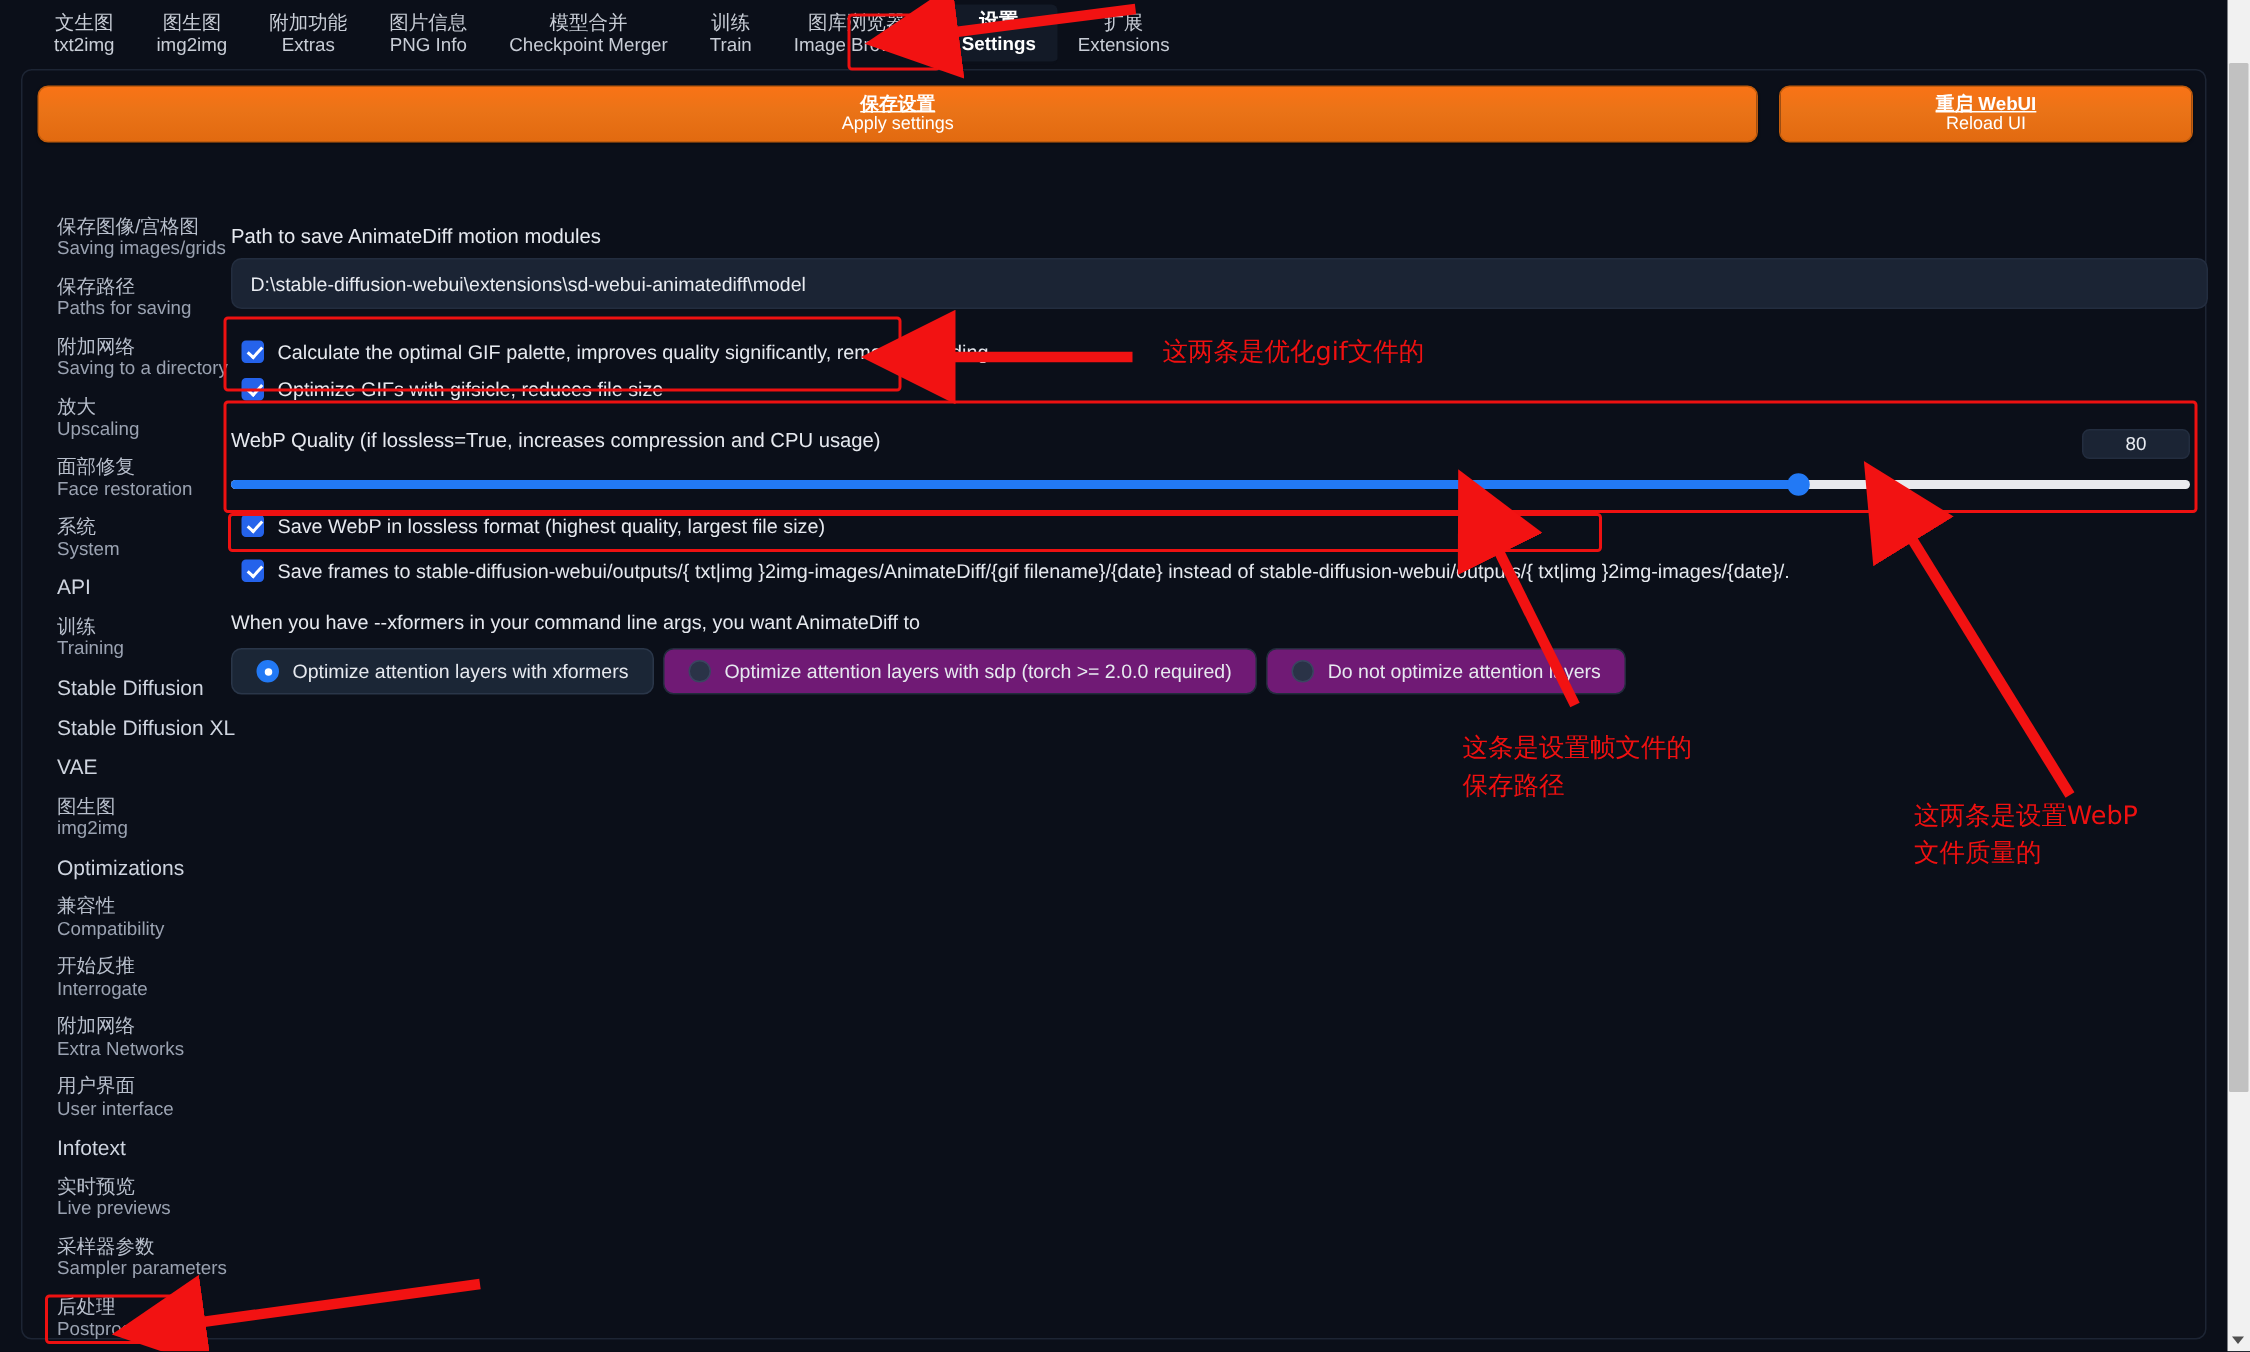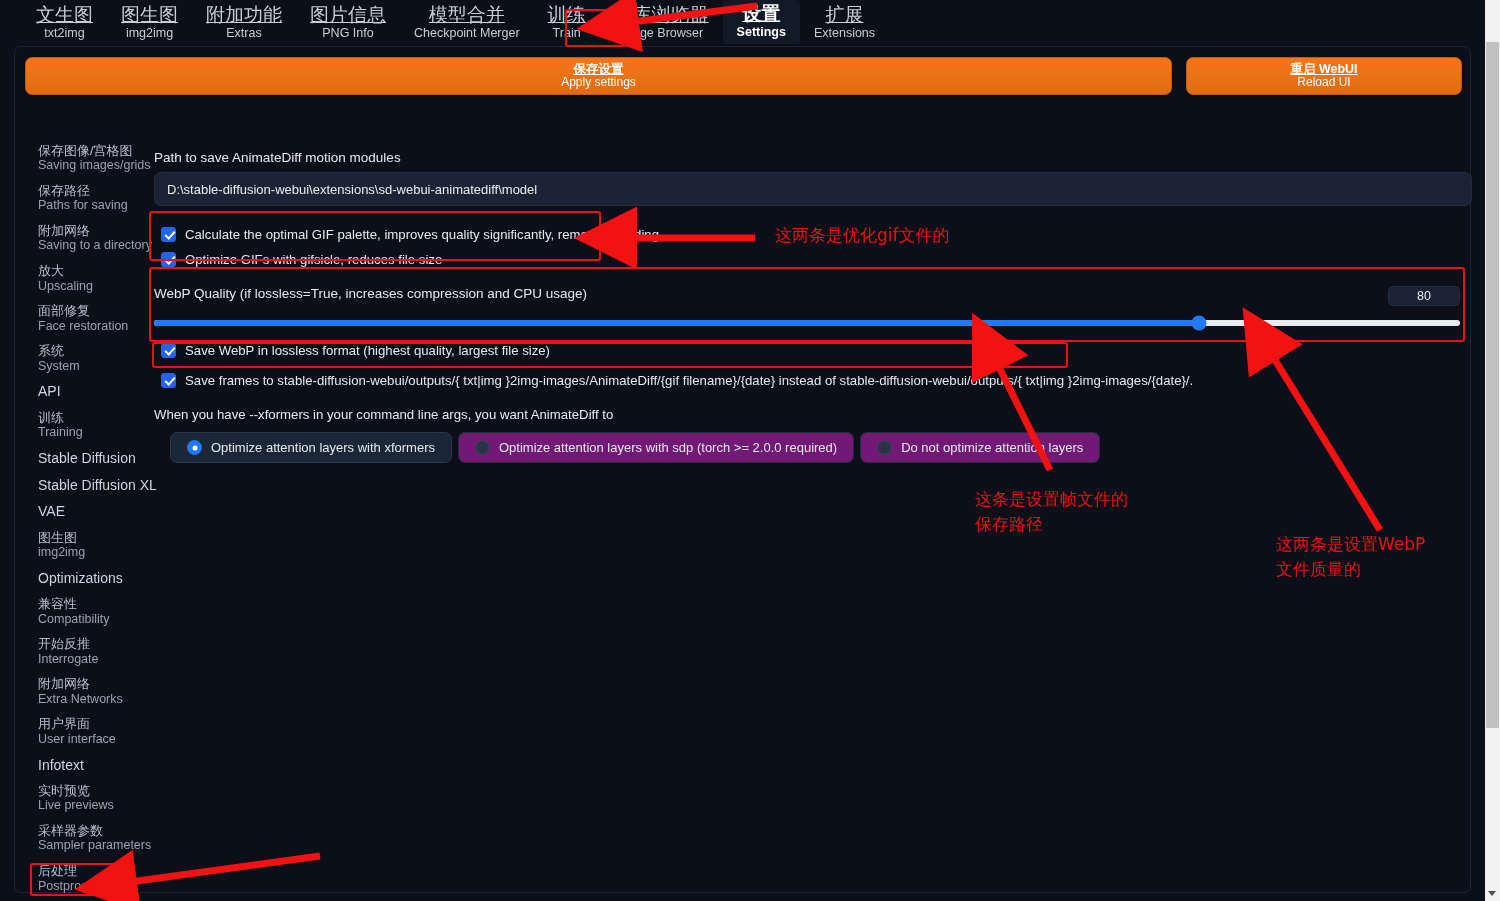--- a/index.html
+++ b/index.html
@@ -33,23 +33,22 @@
     flex-direction: column;
     align-items: center;
     justify-content: center;
     padding: 3px 14px 4px 14px;
     cursor: pointer;
     line-height: 1.18;
     border-radius: 4px;
   }
   .tab .cn {
     color: #c8cdd6;
-    font-size: 19px;
+    font-size: 13px;
     white-space: nowrap;
-    text-decoration: underline;
   }
   .tab .en {
     color: #c8cdd6;
     font-size: 12.5px;
     white-space: nowrap;
   }
   .tab.active {
     background: #131a27;
     border-bottom: 2px solid #0b0f19;
   }
@@ -223,21 +222,20 @@
     border-radius: 50%;
     transform: translate(-50%, -50%);
     cursor: pointer;
   }
 
   
   .radio-group {
     display: flex;
     gap: 6px;
     margin-top: 10px;
-    margin-left: 16px;
   }
   .radio-pill {
     display: flex;
     align-items: center;
     gap: 9px;
     background: #701a75;
     border: 1px solid #222c3c;
     border-radius: 7px;
     padding: 7px 16px;
     cursor: pointer;

